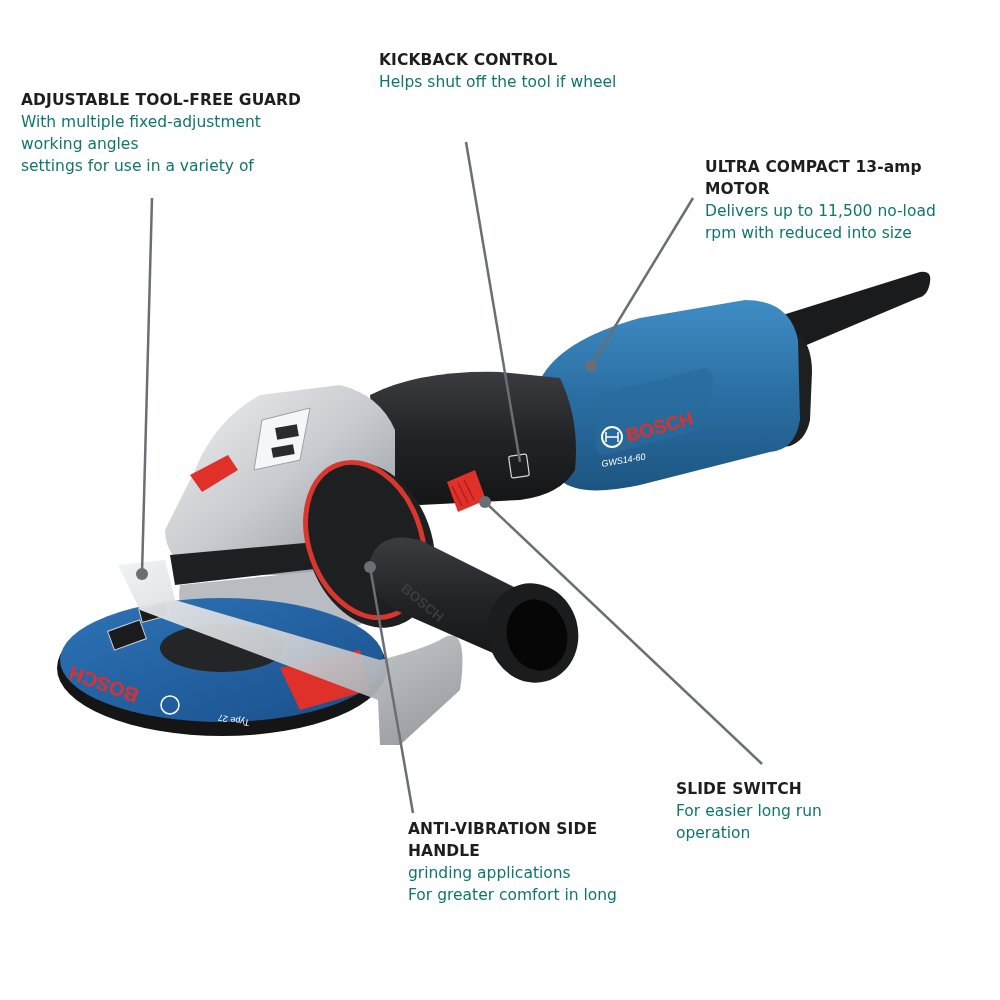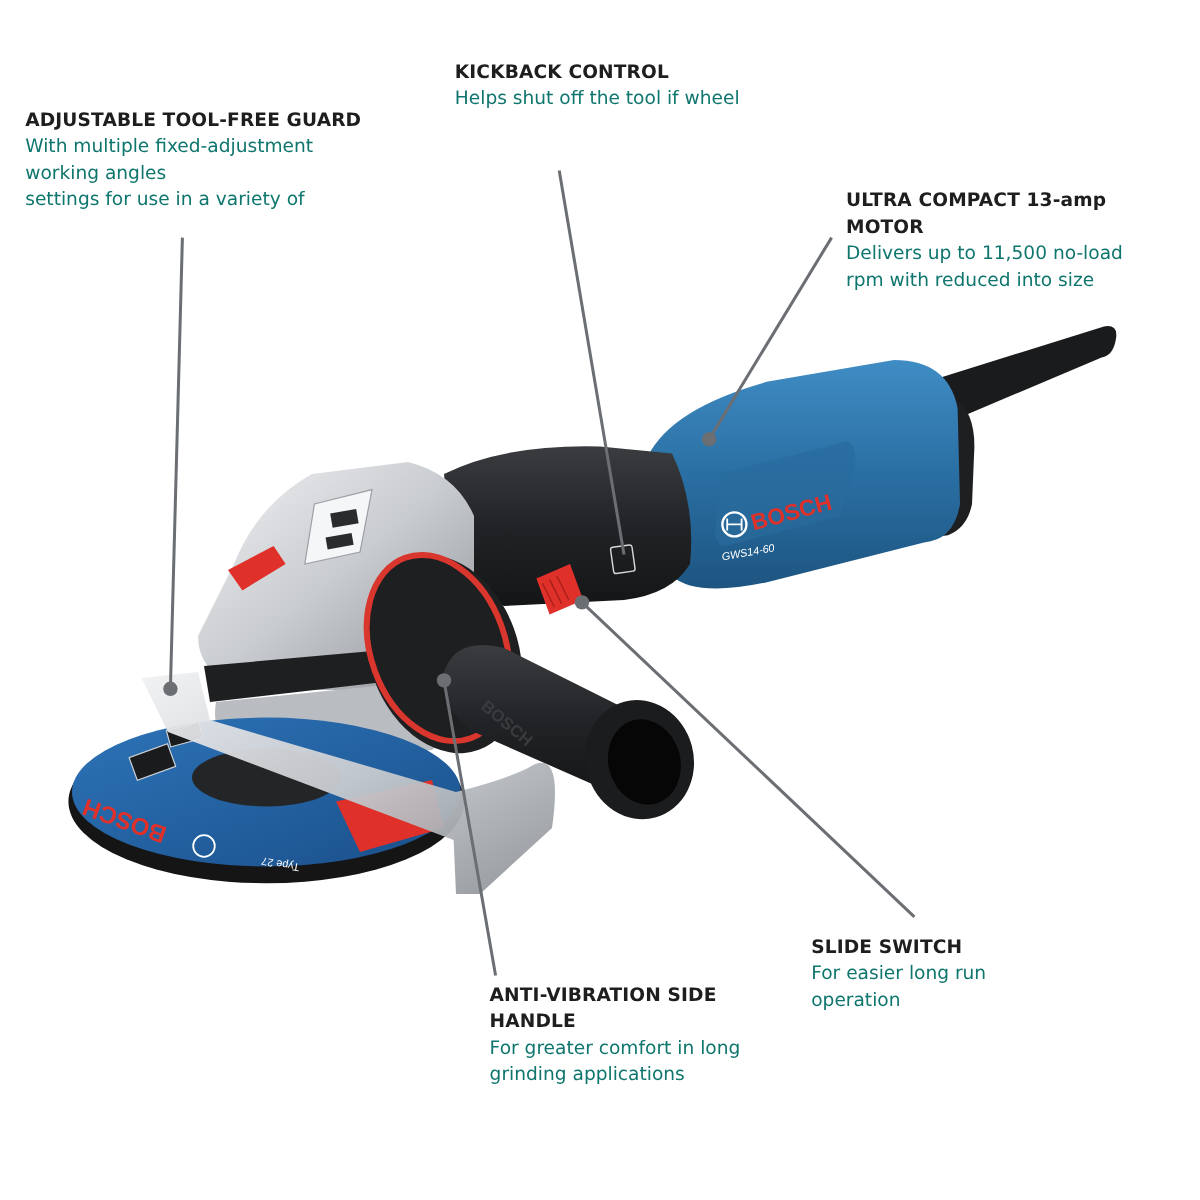--- a/index.html
+++ b/index.html
@@ -134,21 +134,21 @@
 <div class="callout" id="c-motor">
   <div class="title">ULTRA COMPACT 13-amp</div>
   <div class="title">MOTOR</div>
   <div class="desc">Delivers up to 11,500 no-load</div>
   <div class="desc">rpm with reduced into size</div>
 </div>
 
 <div class="callout" id="c-handle">
   <div class="title">ANTI-VIBRATION SIDE</div>
   <div class="title">HANDLE</div>
+  <div class="desc">grinding applications</div>
   <div class="desc">For greater comfort in long</div>
-  <div class="desc">grinding applications</div>
 </div>
 
 <div class="callout" id="c-switch">
   <div class="title">SLIDE SWITCH</div>
   <div class="desc">For easier long run</div>
   <div class="desc">operation</div>
 </div>
 
 </body></html>

